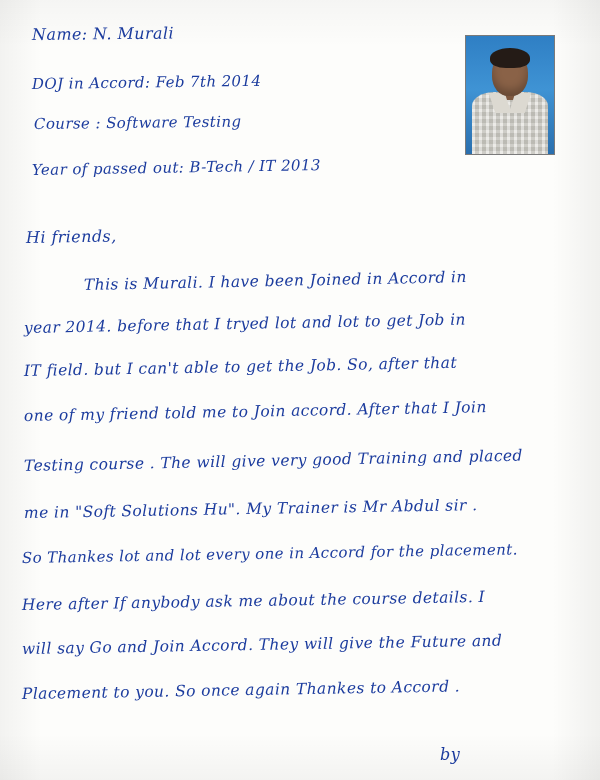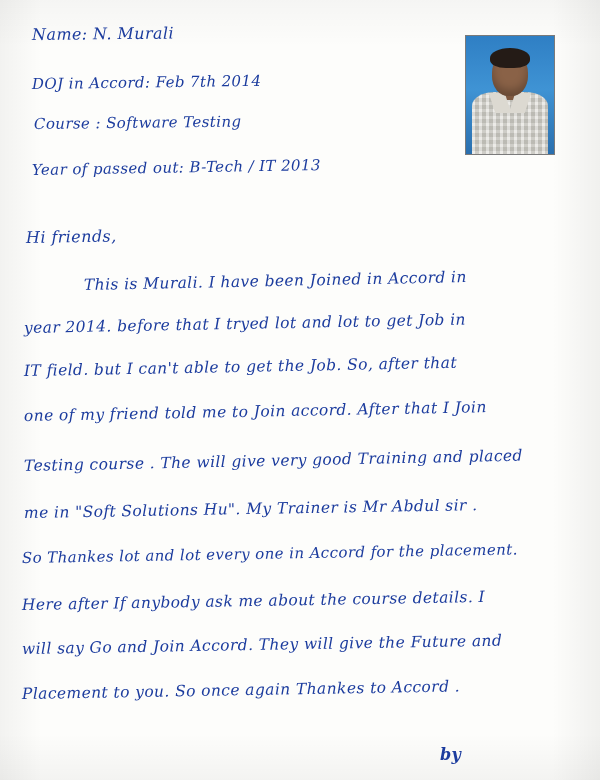--- a/index.html
+++ b/index.html
@@ -124,21 +124,20 @@
     height: 20px;
     background: #dcd9d1;
     transform: skewX(-18deg);
   }
 
   #signature-by {
     position: absolute;
     left: 440px;
     top: 745px;
     font-size: 16px;
-    font-weight: bold;
   }
 </style>
 </head>
 <body>
 
 <div id="page">
 
   <div id="paper-shade"></div>
 
   <div id="photo">

